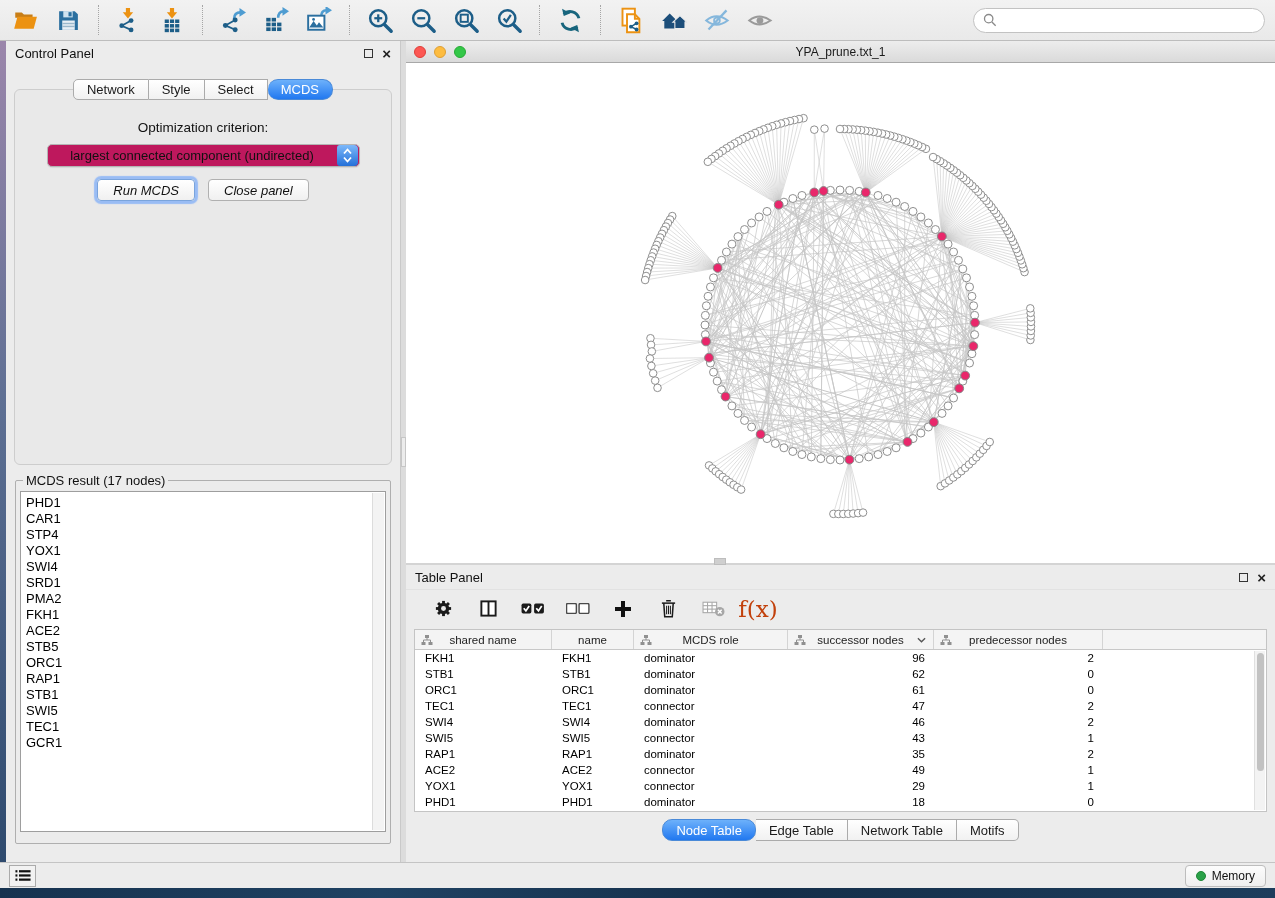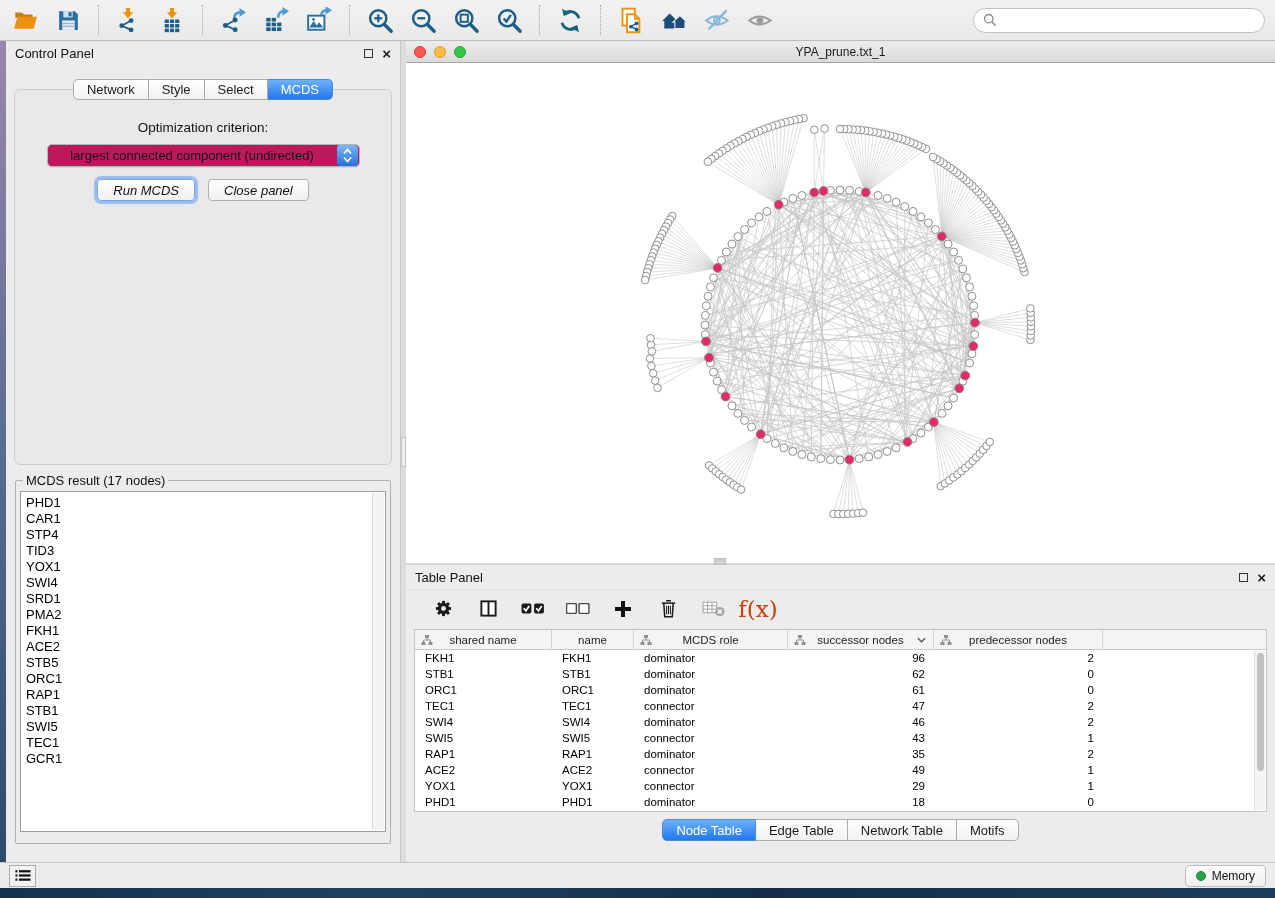--- a/index.html
+++ b/index.html
@@ -27,21 +27,21 @@
   .panel-header{height:24px;display:flex;align-items:center;padding:0 9px;font-size:13px;color:#111;}
   .panel-header .ph-title{flex:1;}
   .ph-icons{display:flex;align-items:center;gap:9px;}
   .float-ico{width:9px;height:9px;border:1.5px solid #333;display:inline-block;}
   .close-ico{font-size:15px;font-weight:bold;color:#222;line-height:9px;}
   .seg-tabs{display:flex;justify-content:center;margin-top:14px;position:relative;z-index:2;}
   .seg-tab{height:21px;display:flex;align-items:center;padding:0 13px;font-size:13px;
            background:linear-gradient(#FFFFFF,#F1F1F1);border:1px solid #ABABAB;border-left:none;color:#1a1a1a;}
   .seg-tab:first-child{border-left:1px solid #ABABAB;border-radius:5px 0 0 5px;}
   .seg-tab:last-child{border-radius:0 5px 5px 0;}
-  .seg-tab.active{background:linear-gradient(#6DB1FB,#2178F0);border-color:#4A8AD8;color:#fff;}
+  .seg-tab.active{background:linear-gradient(#6DB1FB,#2178F0);border-color:#4A8AD8;color:#fff;border-radius:10px;}
   .tab-content{margin:-11px 8px 0 8px;padding-top:30px;height:376px;background:#E9E9E9;
                border:1px solid #CDCDCD;border-radius:6px;}
   .opt-label{text-align:center;font-size:13.5px;color:#111;}
   .dropdown{width:313px;height:23px;margin:9px auto 8px auto;background:#be185d;border:1px solid #B4B4B4;
             border-radius:5px;display:flex;align-items:center;position:relative;box-shadow:0 1px 1px rgba(0,0,0,.08);}
   .dd-value{flex:1;font-size:13px;text-align:center;color:#111;white-space:nowrap;overflow:hidden;}
   .dd-cap{width:21px;height:21px;margin-right:1px;border-radius:3px 4px 4px 3px;
           background:linear-gradient(#7CB8FA,#2470D8);display:flex;align-items:center;justify-content:center;}
   .btn-row{display:flex;justify-content:center;gap:13px;margin-top:12px;font-style:italic;}
   .btn{height:22px;padding:0 15px;font-size:13px;background:linear-gradient(#FFFFFF,#F0F0F0);
@@ -309,21 +309,20 @@
           <div class="btn">Close panel</div>
         </div>
       </div>
       <fieldset class="mcds-fieldset">
         <legend>MCDS result (17 nodes)</legend>
         <div class="listbox">
           <div class="listbox-inner" id="mcds-list">
               <div class="list-item">PHD1</div>
               <div class="list-item">CAR1</div>
               <div class="list-item">STP4</div>
-              <div class="list-item">TID3</div>
               <div class="list-item">YOX1</div>
               <div class="list-item">SWI4</div>
               <div class="list-item">SRD1</div>
               <div class="list-item">PMA2</div>
               <div class="list-item">FKH1</div>
               <div class="list-item">ACE2</div>
               <div class="list-item">STB5</div>
               <div class="list-item">ORC1</div>
               <div class="list-item">RAP1</div>
               <div class="list-item">STB1</div>

